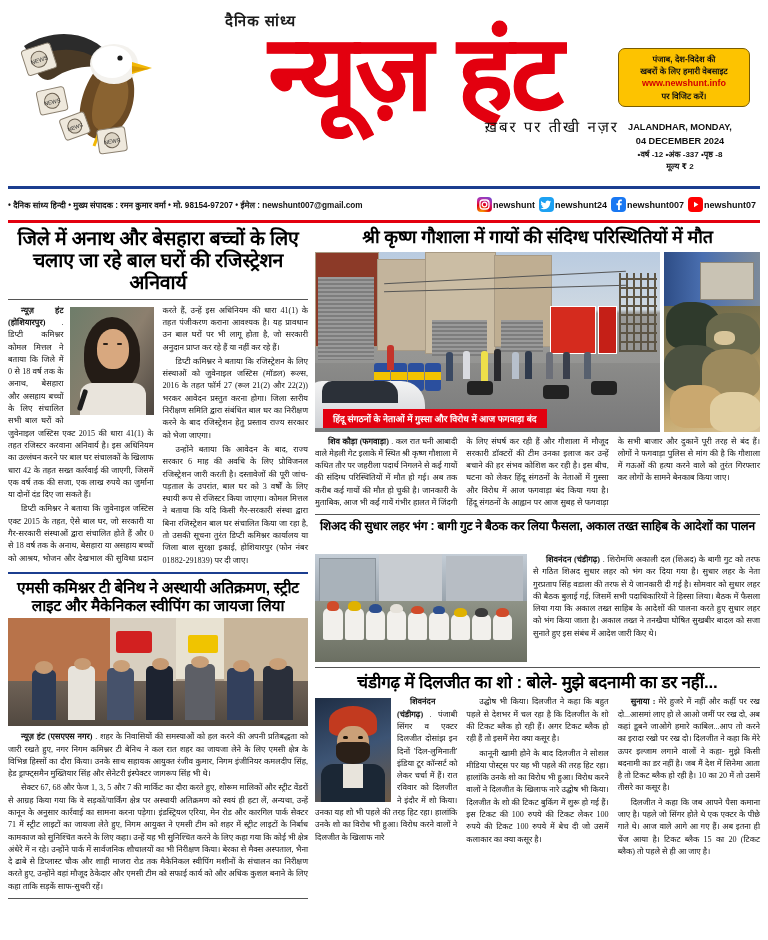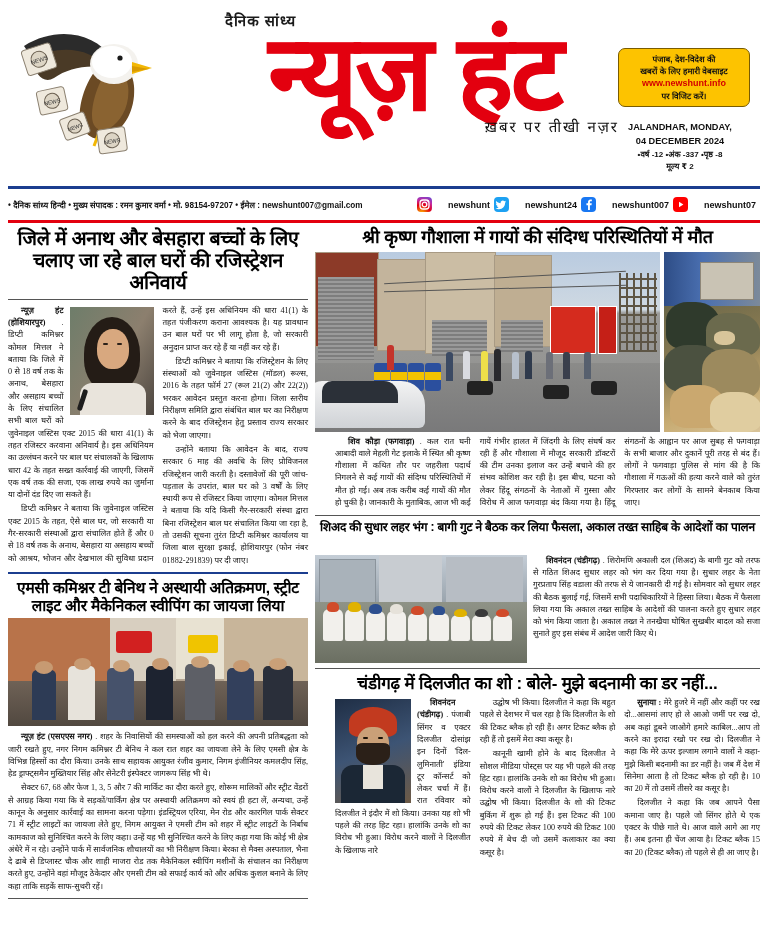--- a/index.html
+++ b/index.html
@@ -57,21 +57,21 @@
 
   
   .rule-blue{height:3px;background:#1b3d8f;margin:0 0 1px 0;}
   .rule-red{height:3px;background:#e3000f;margin:1px 0 0 0;}
   .contactbar{
     display:flex;align-items:center;height:29px;
     font-size:8.2px;font-weight:bold;color:#111;white-space:nowrap;
   }
   .contactbar .left{flex:0 0 auto;}
   .socials{display:flex;align-items:center;gap:4px;margin-left:auto;padding-right:4px;}
-  .soc{display:flex;align-items:center;gap:16px;}
+  .soc{display:flex;align-items:center;gap:1px;}
   .soc .ic{width:15px;height:15px;border-radius:4px;display:inline-block;position:relative;}
   .ic-ig{background:radial-gradient(circle at 30% 110%, #fdc300 0%, #e3000f 45%, #c32aa3 70%, #5851db 100%);}
   .ic-tw{background:#1da1f2;border-radius:50%;}
   .ic-fb{background:#1877f2;border-radius:50%;}
   .ic-yt{background:#ff0000;border-radius:50%;}
   .soc .ic svg{position:absolute;left:0;top:0;}
   .soc span.lbl{font-size:9px;font-weight:bold;}
 
   
   .content{display:flex;gap:7px;margin-top:4px;}
@@ -87,21 +87,21 @@
   .hl-lead{font-size:19.5px;border-bottom:none;}
   .hl-mid{font-size:15.5px;}
   .hl-bar{font-size:14px;text-align:left;}
   .hl-sub{font-size:16px;text-align:left;}
 
   .hr-thin{border:0;border-top:1px solid #555;margin:5px 0 5px 0;}
   .hr-thick{border:0;border-top:2px solid #1b3d8f;margin:5px 0;}
 
   
   .cols2{column-count:2;column-gap:9px;text-align:justify;}
-  .cols3{column-count:3;column-gap:9px;text-align:justify;margin-left:20px;}
+  .cols3{column-count:3;column-gap:9px;text-align:justify;}
   .body{
     font-size:8.1px;line-height:1.52;color:#111;
     font-family:"Liberation Serif","DejaVu Serif",serif;
     text-align:justify;
     hyphens:auto;
   }
   .body p{margin:0 0 2px 0;text-indent:13px;}
   .body p.first{text-indent:13px;}
   .src{font-weight:bold;}
 
@@ -362,20 +362,21 @@
               <div class="person" style="left:72%;top:56%;height:15%;background:#3a3f4c;"></div>
               <div class="person" style="left:78%;top:56%;height:15%;background:#57606e;"></div>
 
               <div class="bike" style="left:44%;top:72%;"></div>
               <div class="bike" style="left:66%;top:74%;"></div>
               <div class="bike" style="left:80%;top:72%;"></div>
 
               <div style="position:absolute;left:-2%;bottom:2%;width:34%;height:26%;background:linear-gradient(#f3f3f3,#cfd2d6);border-radius:14px 24px 6px 6px;"></div>
               <div style="position:absolute;left:2%;bottom:16%;width:22%;height:12%;background:#2b3038;border-radius:10px 14px 0 0;"></div>
             </div>
+            <div class="cap-red">हिंदू संगठनों के नेताओं में गुस्सा और विरोध में आज फगवाड़ा बंद</div>
           </div>
 
           <div class="photo" style="flex:0 0 96px;height:180px;">
             <div class="ph-cows" style="position:relative;">
               <div style="position:absolute;left:0;top:0;width:100%;height:30%;background:linear-gradient(90deg,#2e4d86,#4a6fb0 40%,#7c8a9a);"></div>
               <div style="position:absolute;left:38%;top:6%;width:54%;height:20%;background:#c9c3b4;border:1px solid #8d8678;"></div>
               <div class="cow" style="left:2%;top:28%;width:56%;height:26%;background:#2f3a2c;"></div>
               <div class="cow" style="left:44%;top:34%;width:56%;height:24%;background:#6b6a4d;"></div>
               <div class="cow" style="left:0%;top:52%;width:62%;height:26%;background:#4b5140;"></div>
               <div class="cow" style="left:40%;top:54%;width:60%;height:28%;background:#9c8a5e;"></div>

